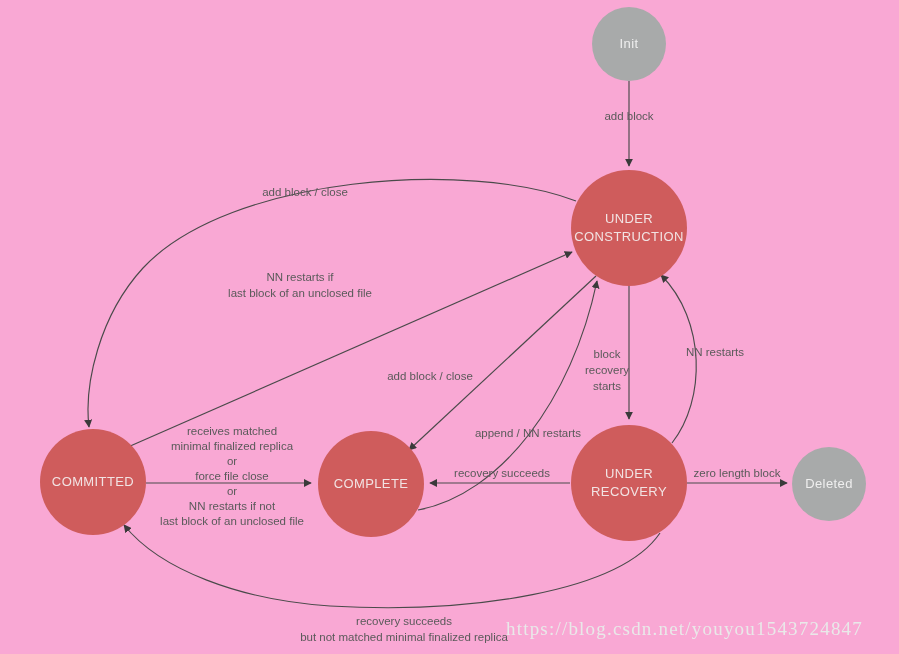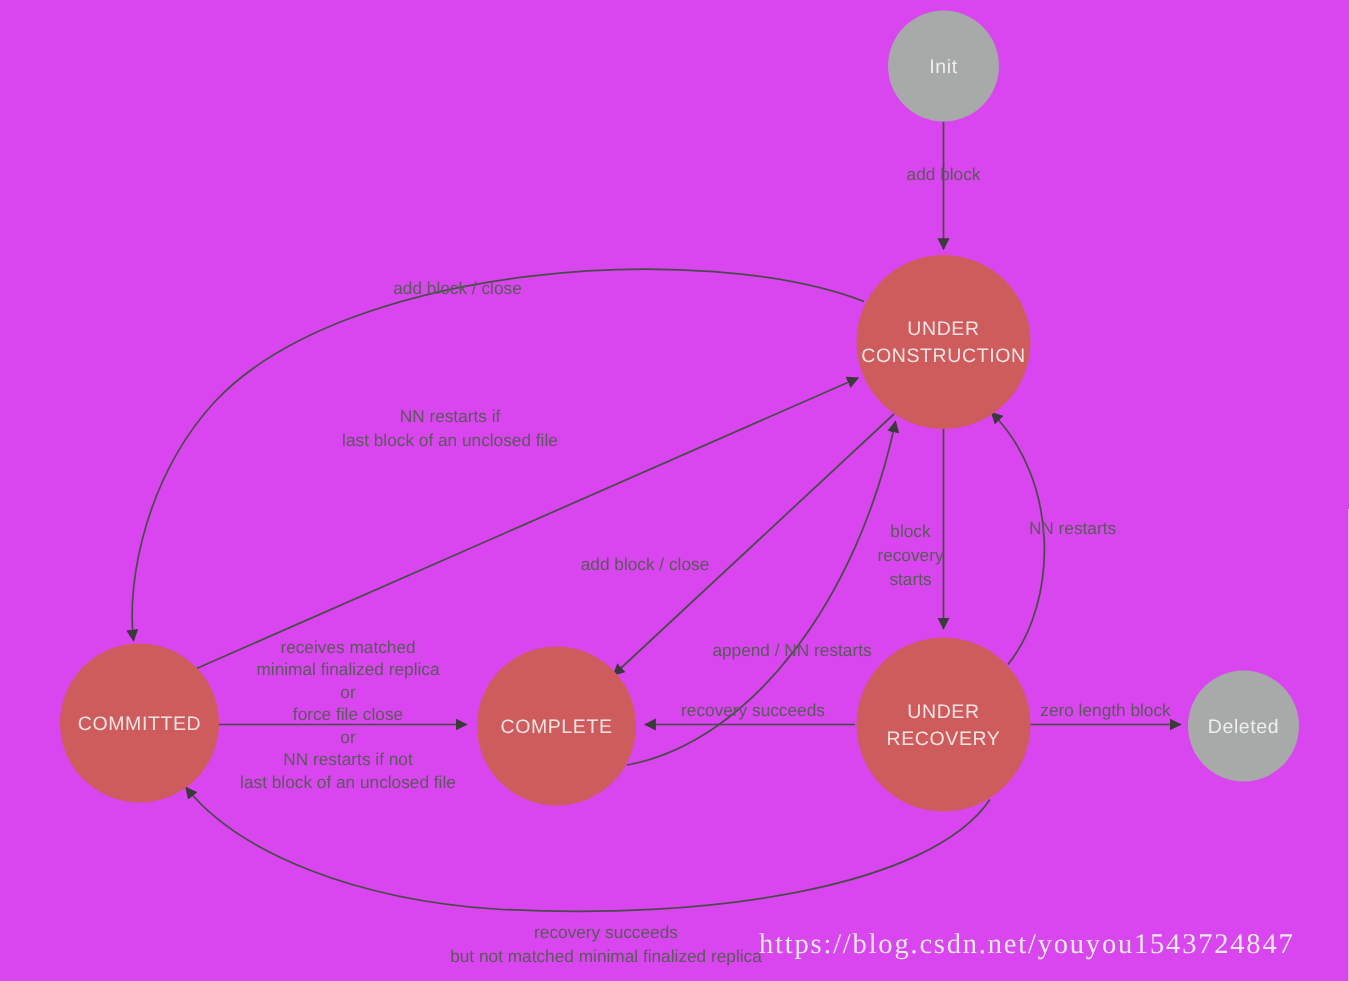--- a/index.html
+++ b/index.html
@@ -7,21 +7,21 @@
     padding: 0;
     background: #ffffff;
   }
   body {
     font-family: "Liberation Sans", sans-serif;
   }
   #canvas {
     position: relative;
     width: 899px;
     height: 654px;
-    background: #d946ef;
+    background: #f9a8d4;
     overflow: hidden;
   }
   svg#diagram {
     position: absolute;
     left: 0;
     top: 0;
     width: 899px;
     height: 654px;
   }
   .node-circle {

